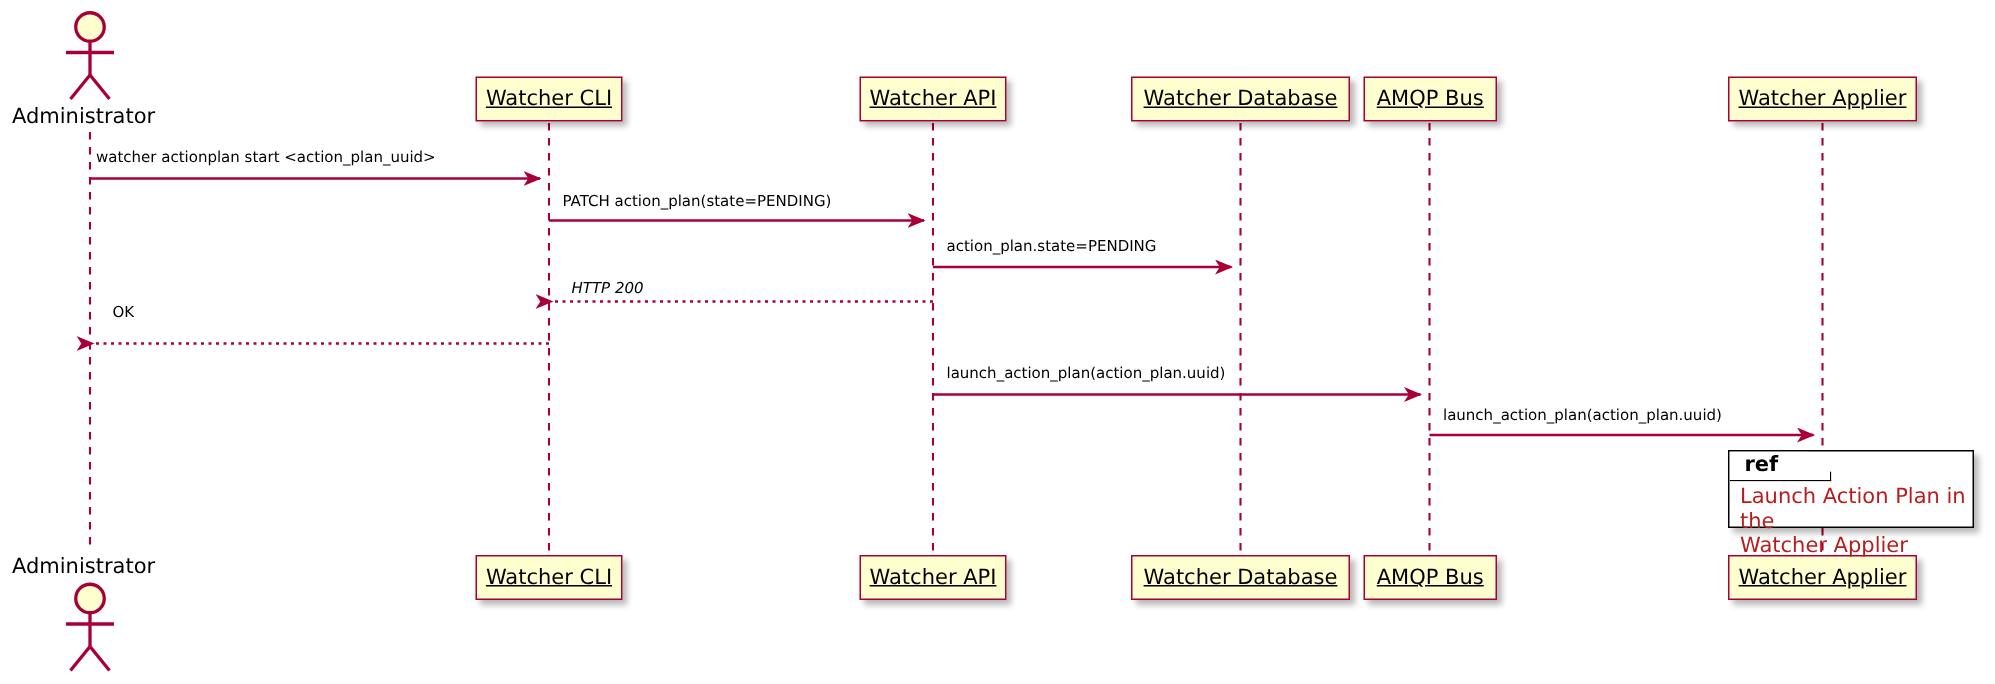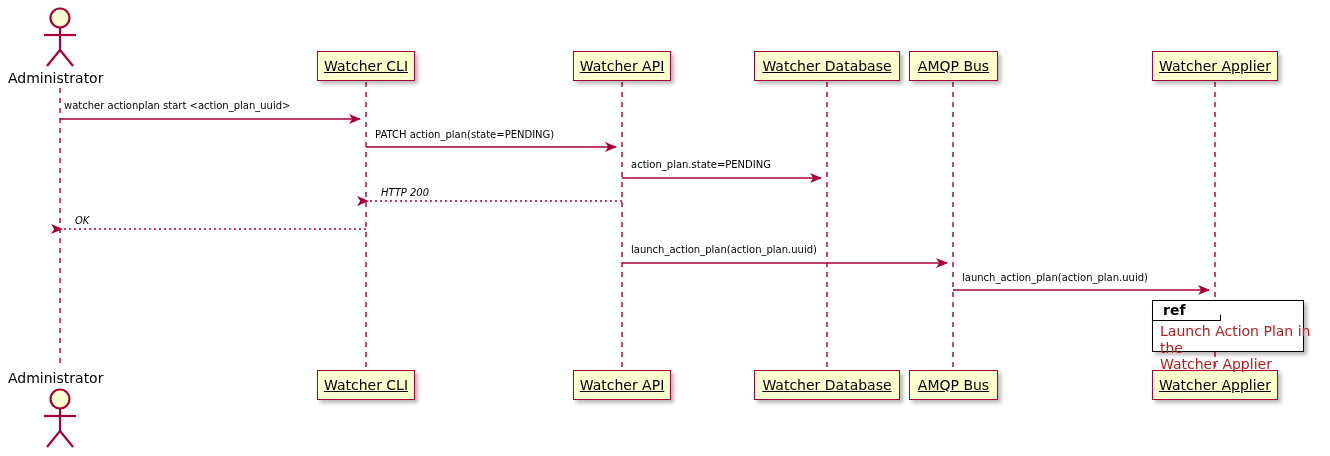--- a/index.html
+++ b/index.html
@@ -184,25 +184,25 @@
     <span class="participant-label">AMQP Bus</span>
   </div>
   <div class="participant-box" style="left:1152px; top:370px; width:126px;">
     <span class="participant-label">Watcher Applier</span>
   </div>
 
   <div class="msg-label" style="left:64px; top:101px;">watcher actionplan start &lt;action_plan_uuid&gt;</div>
   <div class="msg-label" style="left:375px; top:130px;">PATCH action_plan(state=PENDING)</div>
   <div class="msg-label" style="left:631px; top:160px;">action_plan.state=PENDING</div>
   <div class="msg-label" style="left:381px; top:188px;font-style:italic;">HTTP 200</div>
-  <div class="msg-label" style="left:75px; top:216px;font-style:italic;">OK</div>
+  <div class="msg-label" style="left:75px; top:204px;">OK</div>
   <div class="msg-label" style="left:631px; top:245px;">launch_action_plan(action_plan.uuid)</div>
   <div class="msg-label" style="left:962px; top:273px;">launch_action_plan(action_plan.uuid)</div>
 
-  <div class="ref-box" style="left:1152px; top:300px; width:152px; height:52px;">
+  <div class="ref-box" style="left:1152px; top:300px; width:164px; height:52px;">
     <div class="ref-tab ref-tab-clip"></div>
     <div class="ref-title">ref</div>
     <div class="ref-body">
       <div>Launch Action Plan in the</div>
       <div>Watcher Applier</div>
     </div>
   </div>
 
 </div>
 

